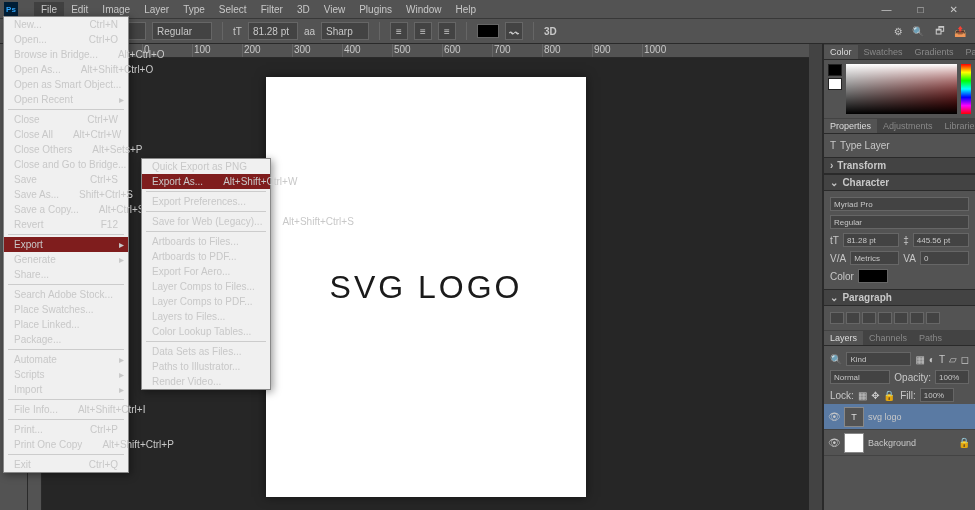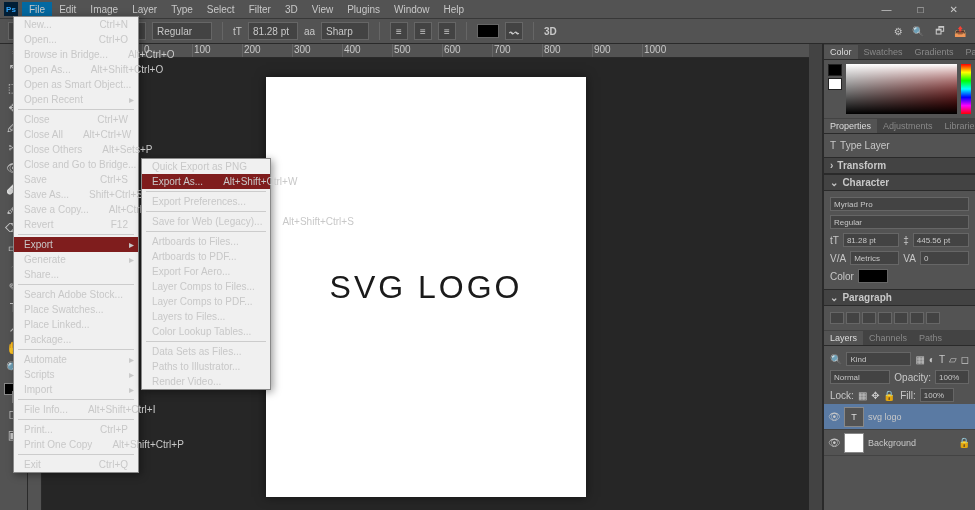--- a/index.html
+++ b/index.html
@@ -1,20 +1,20 @@
 <!DOCTYPE html>
 <html><head>
 <meta charset="utf-8">
 <style>
 *{margin:0;padding:0;box-sizing:border-box;font-family:Tahoma,Arial,sans-serif;font-size:10px;color:#c8c8c8;user-select:none}
 body{background:#323232;width:975px;height:510px;overflow:hidden;position:relative}
-.menubar{height:18px;background:#535353;display:flex;align-items:center;padding:0 4px;gap:0}
+.menubar{height:18px;background:#535353;display:flex;align-items:center;padding:0 4px;gap:12px}
 .menubar .logo{width:14px;height:14px;background:#001e36;display:flex;align-items:center;justify-content:center;color:#31a8ff;font-weight:bold;font-size:8px;margin-right:4px}
 .menubar span{padding:2px 7px;cursor:default}
-.menubar span.open{background:#0369a1}
+.menubar span.open{background:#404040}
 .menubar .win{margin-left:auto;display:flex;gap:12px;padding-right:6px;font-size:11px}
 .optbar{height:26px;background:#535353;border-top:1px solid #383838;border-bottom:1px solid #2a2a2a;display:flex;align-items:center;padding:0 8px;gap:6px}
 .optbar .ico{width:18px;height:18px;border:1px solid #666;background:#434343;display:flex;align-items:center;justify-content:center}
 .optbar .field{background:#434343;border:1px solid #666;height:18px;padding:0 4px;display:flex;align-items:center;min-width:60px}
 .optbar .sep{width:1px;height:18px;background:#666;margin:0 4px}
 .optbar .swatch{width:22px;height:14px;background:#000;border:1px solid #666}
 .optbar .right{margin-left:auto;display:flex;gap:10px;align-items:center}
 .main{display:flex;height:466px}
 .toolbar{width:28px;background:#535353;display:flex;flex-direction:column;align-items:center;padding-top:4px;gap:1px;border-right:1px solid #2a2a2a}
 .toolbar .grip{font-size:8px;color:#888;letter-spacing:-1px}
@@ -52,21 +52,21 @@
 .layer .thumb{width:20px;height:20px;background:#fff;border:1px solid #888;display:flex;align-items:center;justify-content:center;font-size:9px;color:#333}
 .layer .thumb.t{background:#535353;color:#ddd}
 .layer .nm{font-size:9px}
 .layer .nm.it{}
 .menu{position:absolute;background:#f0f0f0;border:1px solid #888;box-shadow:2px 2px 8px rgba(0,0,0,.4);font-size:10px;color:#000;z-index:100}
 .menu .mi{padding:2px 10px;display:flex;justify-content:space-between;gap:20px;white-space:nowrap;position:relative}
 .menu .mi.hl{background:#7f1d1d;color:#fff}
 .menu .mi.dis{color:#999}
 .menu .mi .arr{position:absolute;right:4px}
 .menu hr{border:none;border-top:1px solid #ccc;margin:2px 4px}
-.menu1{left:13px;top:16px;width:126px}
+.menu1{left:3px;top:16px;width:126px}
 .menu2{left:141px;top:158px;width:130px}
 .btnrow{display:flex;gap:2px;padding:2px 0}
 .btnrow .b{width:14px;height:12px;border:1px solid #666;background:#434343}
 </style>
 </head>
 <body>
 
 <div class="menubar">
   <div class="logo">Ps</div>
   <div style="display:flex" id="menubar-items">

